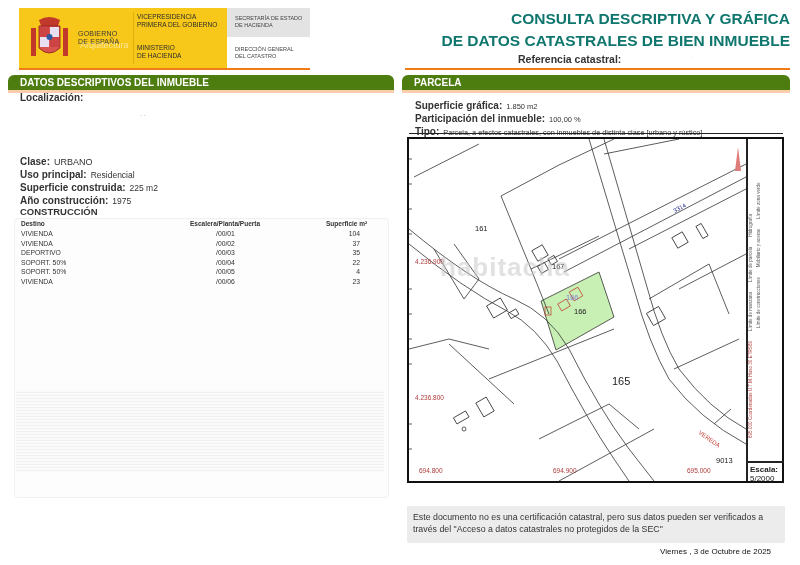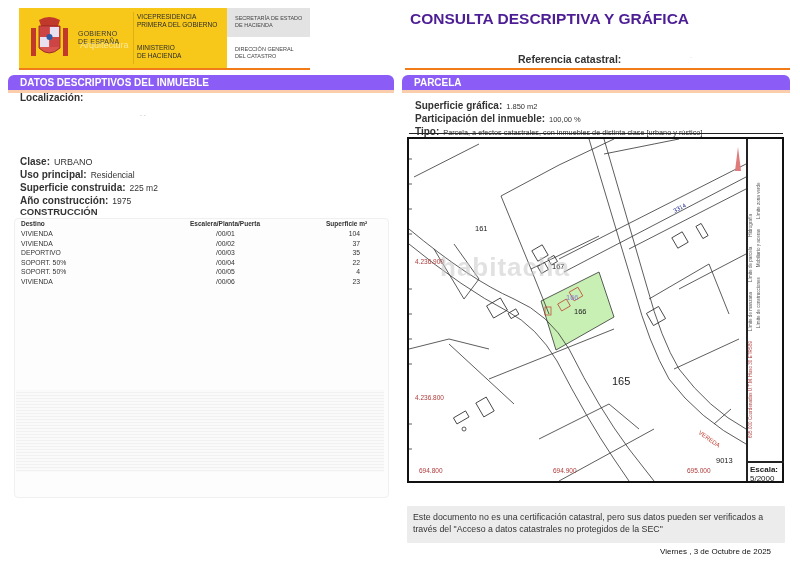--- a/index.html
+++ b/index.html
@@ -12,28 +12,28 @@
   .logo-white { left: 227px; top: 37px; width: 83px; height: 31px; background: #fff; }
   .shield { left: 27px; top: 14px; width: 45px; height: 50px; }
   .gob-text { left: 78px; top: 30px; font-size: 7px; line-height: 7.5px; color: #3a3a3a; letter-spacing: 0.2px; }
   .vice-text { left: 137px; top: 13px; font-size: 6.5px; line-height: 8px; color: #2b2b2b; }
   .min-text { left: 137px; top: 44px; font-size: 6.5px; line-height: 8px; color: #2b2b2b; }
   .sec-text { left: 235px; top: 15px; font-size: 5.5px; line-height: 7px; color: #444; }
   .dir-text { left: 235px; top: 46px; font-size: 5.5px; line-height: 7px; color: #444; }
   .logo-divider { left: 133px; top: 12px; width: 1px; height: 52px; background: #e0b00e; }
   .wm-logo { left: 80px; top: 40px; font-size: 9px; color: rgba(255,255,255,0.55); }
 
-  .title { left: 410px; top: 8px; width: 380px; text-align: left; font-size: 15.5px; font-weight: bold; line-height: 22px; color: #4c1d95; }
+  .title { left: 410px; top: 8px; width: 380px; text-align: right; font-size: 15.5px; font-weight: bold; line-height: 22px; color: #0f766e; }
   .refcat { left: 478px; top: 53px; font-size: 10.5px; font-weight: bold; color: #333; padding-left: 40px; }
   .refdot { left: 690px; top: 54px; font-size: 6px; color: #aaa; }
 
   .orange-line { top: 68px; height: 2px; background: #f07b17; }
 
   
-  .sec-header { top: 75px; height: 15px; background: #8b5cf6; border-radius: 6px 6px 0 0; color: #fff; font-size: 10px; font-weight: bold; padding-left: 12px; line-height: 15px; }
+  .sec-header { top: 75px; height: 15px; background: #4d7c0f; border-radius: 6px 6px 0 0; color: #fff; font-size: 10px; font-weight: bold; padding-left: 12px; line-height: 15px; }
   .sec-underline { top: 90px; height: 3px; background: #f27314; opacity: 0.35; }
 
   .label { font-size: 10px; font-weight: bold; color: #333; }
   .value { font-size: 8.5px; color: #333; font-weight: normal; margin-left: 4px; }
 
   .table-box { left: 14px; top: 218px; width: 375px; height: 280px; border: 1px solid #f0f0f0; border-radius: 4px; background: #fdfdfd; }
   .table-hdr { font-size: 6.5px; font-weight: bold; color: #333; }
   .cell { font-size: 6.8px; color: #333; }
   .stripes { left: 16px; top: 390px; width: 368px; height: 82px; background: repeating-linear-gradient(#fafafa 0px, #fafafa 2px, #f1f1f1 2px, #f1f1f1 3px); }
 
@@ -81,20 +81,21 @@
   <div>SECRETARÍA DE ESTADO</div>
     <div>DE HACIENDA</div>
 </div>
 <div class="abs dir-text">
   <div>DIRECCIÓN GENERAL</div>
     <div>DEL CATASTRO</div>
 </div>
 
 <div class="abs title">
   <div>CONSULTA DESCRIPTIVA Y GRÁFICA</div>
+  <div>DE DATOS CATASTRALES DE BIEN INMUEBLE</div>
 </div>
 <div class="abs refcat">Referencia catastral:</div>
 <div class="abs refdot">·</div>
 
 <div class="abs orange-line" style="left:19px;width:291px;"></div>
 <div class="abs orange-line" style="left:405px;width:385px;"></div>
 
 <div class="abs sec-header" style="left:8px;width:386px;">DATOS DESCRIPTIVOS DEL INMUEBLE</div>
 <div class="abs sec-underline" style="left:8px;width:386px;"></div>
 

